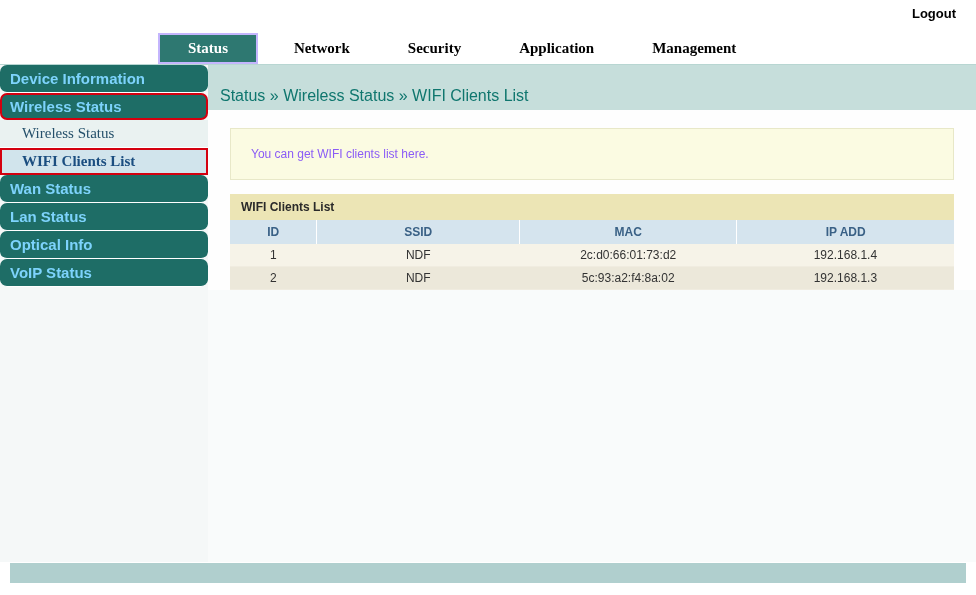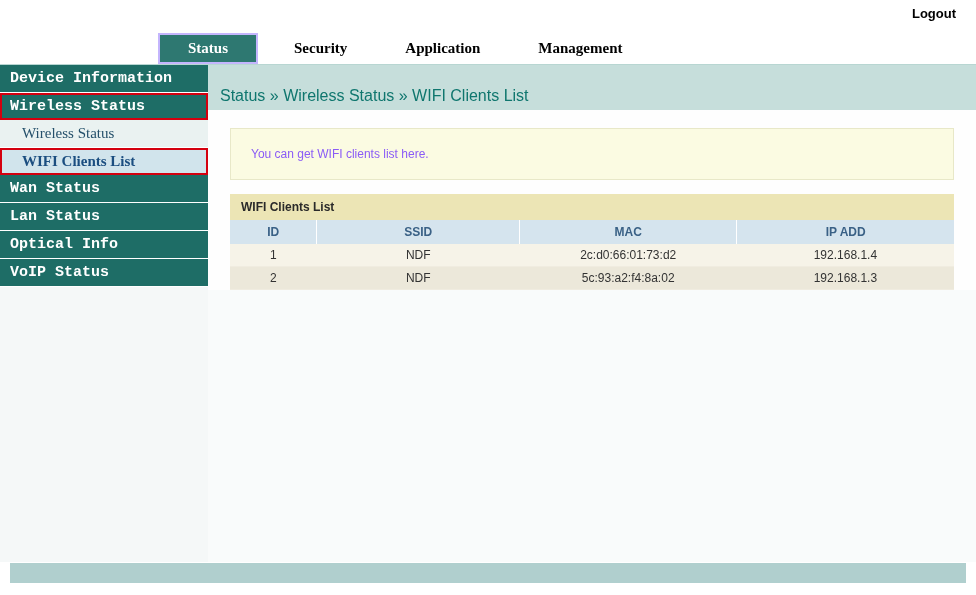--- a/index.html
+++ b/index.html
@@ -50,27 +50,28 @@
     min-height: 498px;
     background: #f5f8f8;
   }
   .sidebar {
     width: 208px;
     background: #f5f8f8;
     flex-shrink: 0;
   }
   .side-item {
     background: #1e6d66;
-    color: #ffffff;
-    font-weight: bold;
-    font-family: Liberation Mono, monospace;
+    color: #7dd3fc;
+    font-weight: bold;
+    font-family: Liberation Sans, sans-serif;
     font-size: 15px;
     padding: 5px 6px 5px 10px;
     border-bottom: 1px solid #fff;
     cursor: pointer;
+    border-radius: 7px;
   }
   .side-item.outlined {
     border: 2px solid #d4000f;
     padding: 3px 4px 3px 8px;
   }
   .side-sub {
     background: #eaf2f1;
     color: #25506b;
     font-family: "Times New Roman", serif;
     font-size: 15px;
@@ -154,20 +155,21 @@
 </style>
 </head>
 <body>
 
 <div class="top-bar">
   <span class="logout">Logout</span>
 </div>
 
 <div class="tabs-row">
   <div class="tab active">Status</div>
+  <div class="tab">Network</div>
   <div class="tab">Security</div>
   <div class="tab">Application</div>
   <div class="tab">Management</div>
 </div>
 
 <div class="content-area">
   <div class="sidebar">
     <div class="side-item">Device Information</div>
     <div class="side-item outlined">Wireless Status</div>
     <div class="side-sub">Wireless Status</div>

